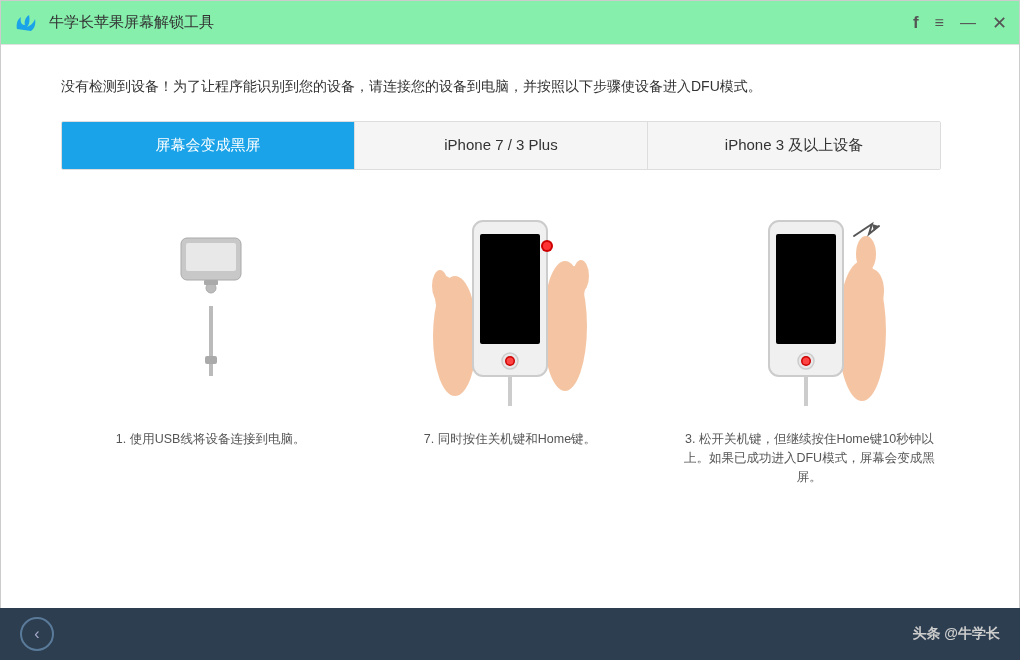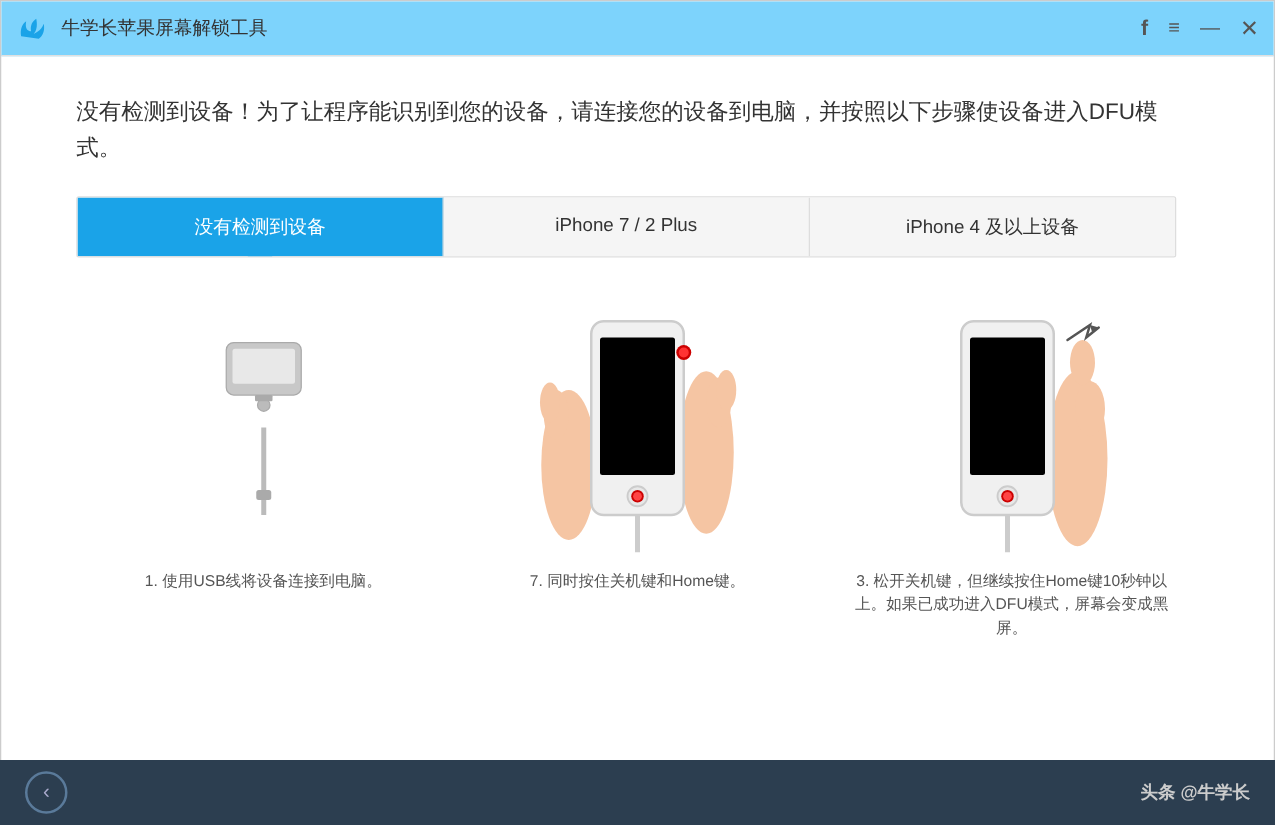--- a/index.html
+++ b/index.html
@@ -11,21 +11,21 @@
       overflow: hidden;
       border: 1px solid #ccc;
     }
 
     
     #titlebar {
       display: flex;
       align-items: center;
       padding: 0 12px;
       height: 44px;
-      background: #7dd3fc;
+      background: #86efac;
       border-bottom: 1px solid #e0e0e0;
     }
     #titlebar .logo {
       display: flex;
       align-items: center;
       gap: 8px;
     }
     #titlebar .logo-icon {
       width: 28px;
       height: 24px;
@@ -52,21 +52,21 @@
       color: #555;
     }
 
     
     #main {
       padding: 30px 60px 20px 60px;
     }
 
     
     .notice {
-      font-size: 18px;
+      font-size: 14px;
       color: #333;
       margin-bottom: 24px;
       line-height: 1.6;
     }
 
     
     .tabs {
       display: flex;
       margin-bottom: 36px;
       border: 1px solid #ddd;
@@ -128,20 +128,21 @@
       flex-direction: column;
       align-items: center;
       gap: 0;
     }
 
     .step-label {
       font-size: 12.5px;
       color: #555;
       text-align: center;
       line-height: 1.5;
+      margin-top: 10px;
     }
 
     
     #bottombar {
       position: absolute;
       bottom: 0;
       left: 0;
       right: 0;
       height: 52px;
       background: #2c3e50;
@@ -184,23 +185,23 @@
     <span>—</span>
     <span class="close-btn">✕</span>
   </div>
 </div>
 
 <div id="main">
 
   <p class="notice">没有检测到设备！为了让程序能识别到您的设备，请连接您的设备到电脑，并按照以下步骤使设备进入DFU模式。</p>
 
   <div class="tabs">
-    <div class="tab active">没有检测到设备</div>
-    <div class="tab">iPhone 7 / 2 Plus</div>
-    <div class="tab">iPhone 4 及以上设备</div>
+    <div class="tab active">屏幕会变成黑屏</div>
+    <div class="tab">iPhone 7 / 3 Plus</div>
+    <div class="tab">iPhone 3 及以上设备</div>
   </div>
 
   <div class="steps">
 
     <div class="step">
       <div class="step-illustration">
         <div class="usb-device">
 
           <svg width="100" height="70" viewBox="0 0 100 70">
 

